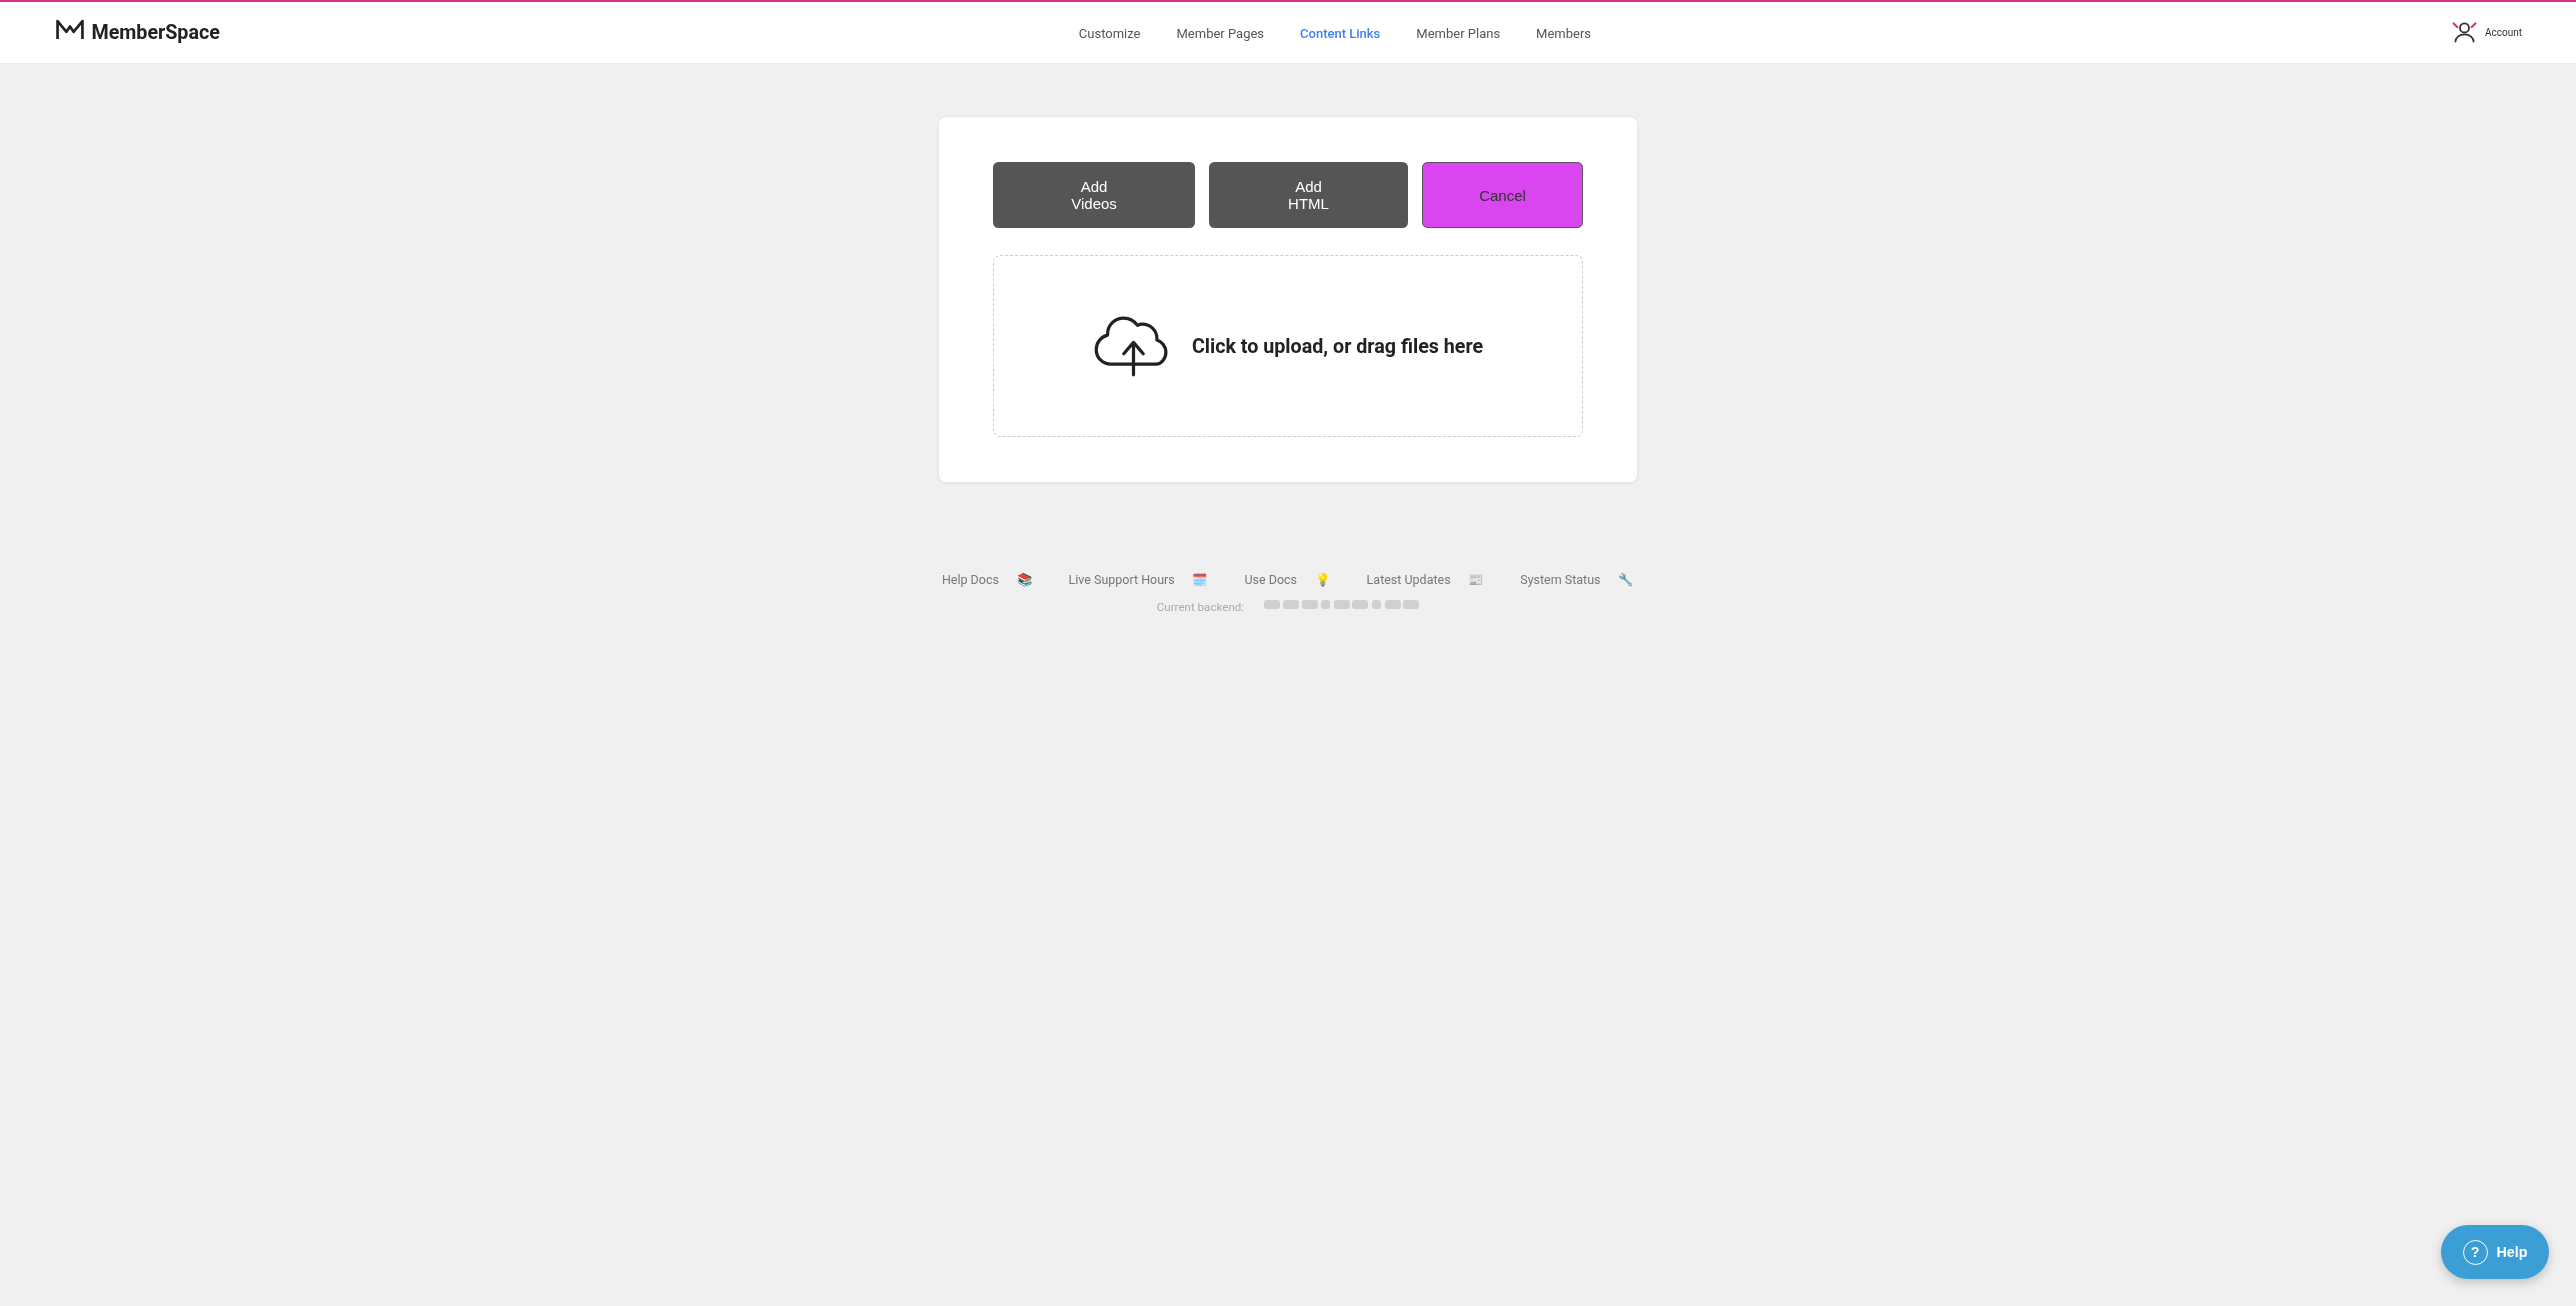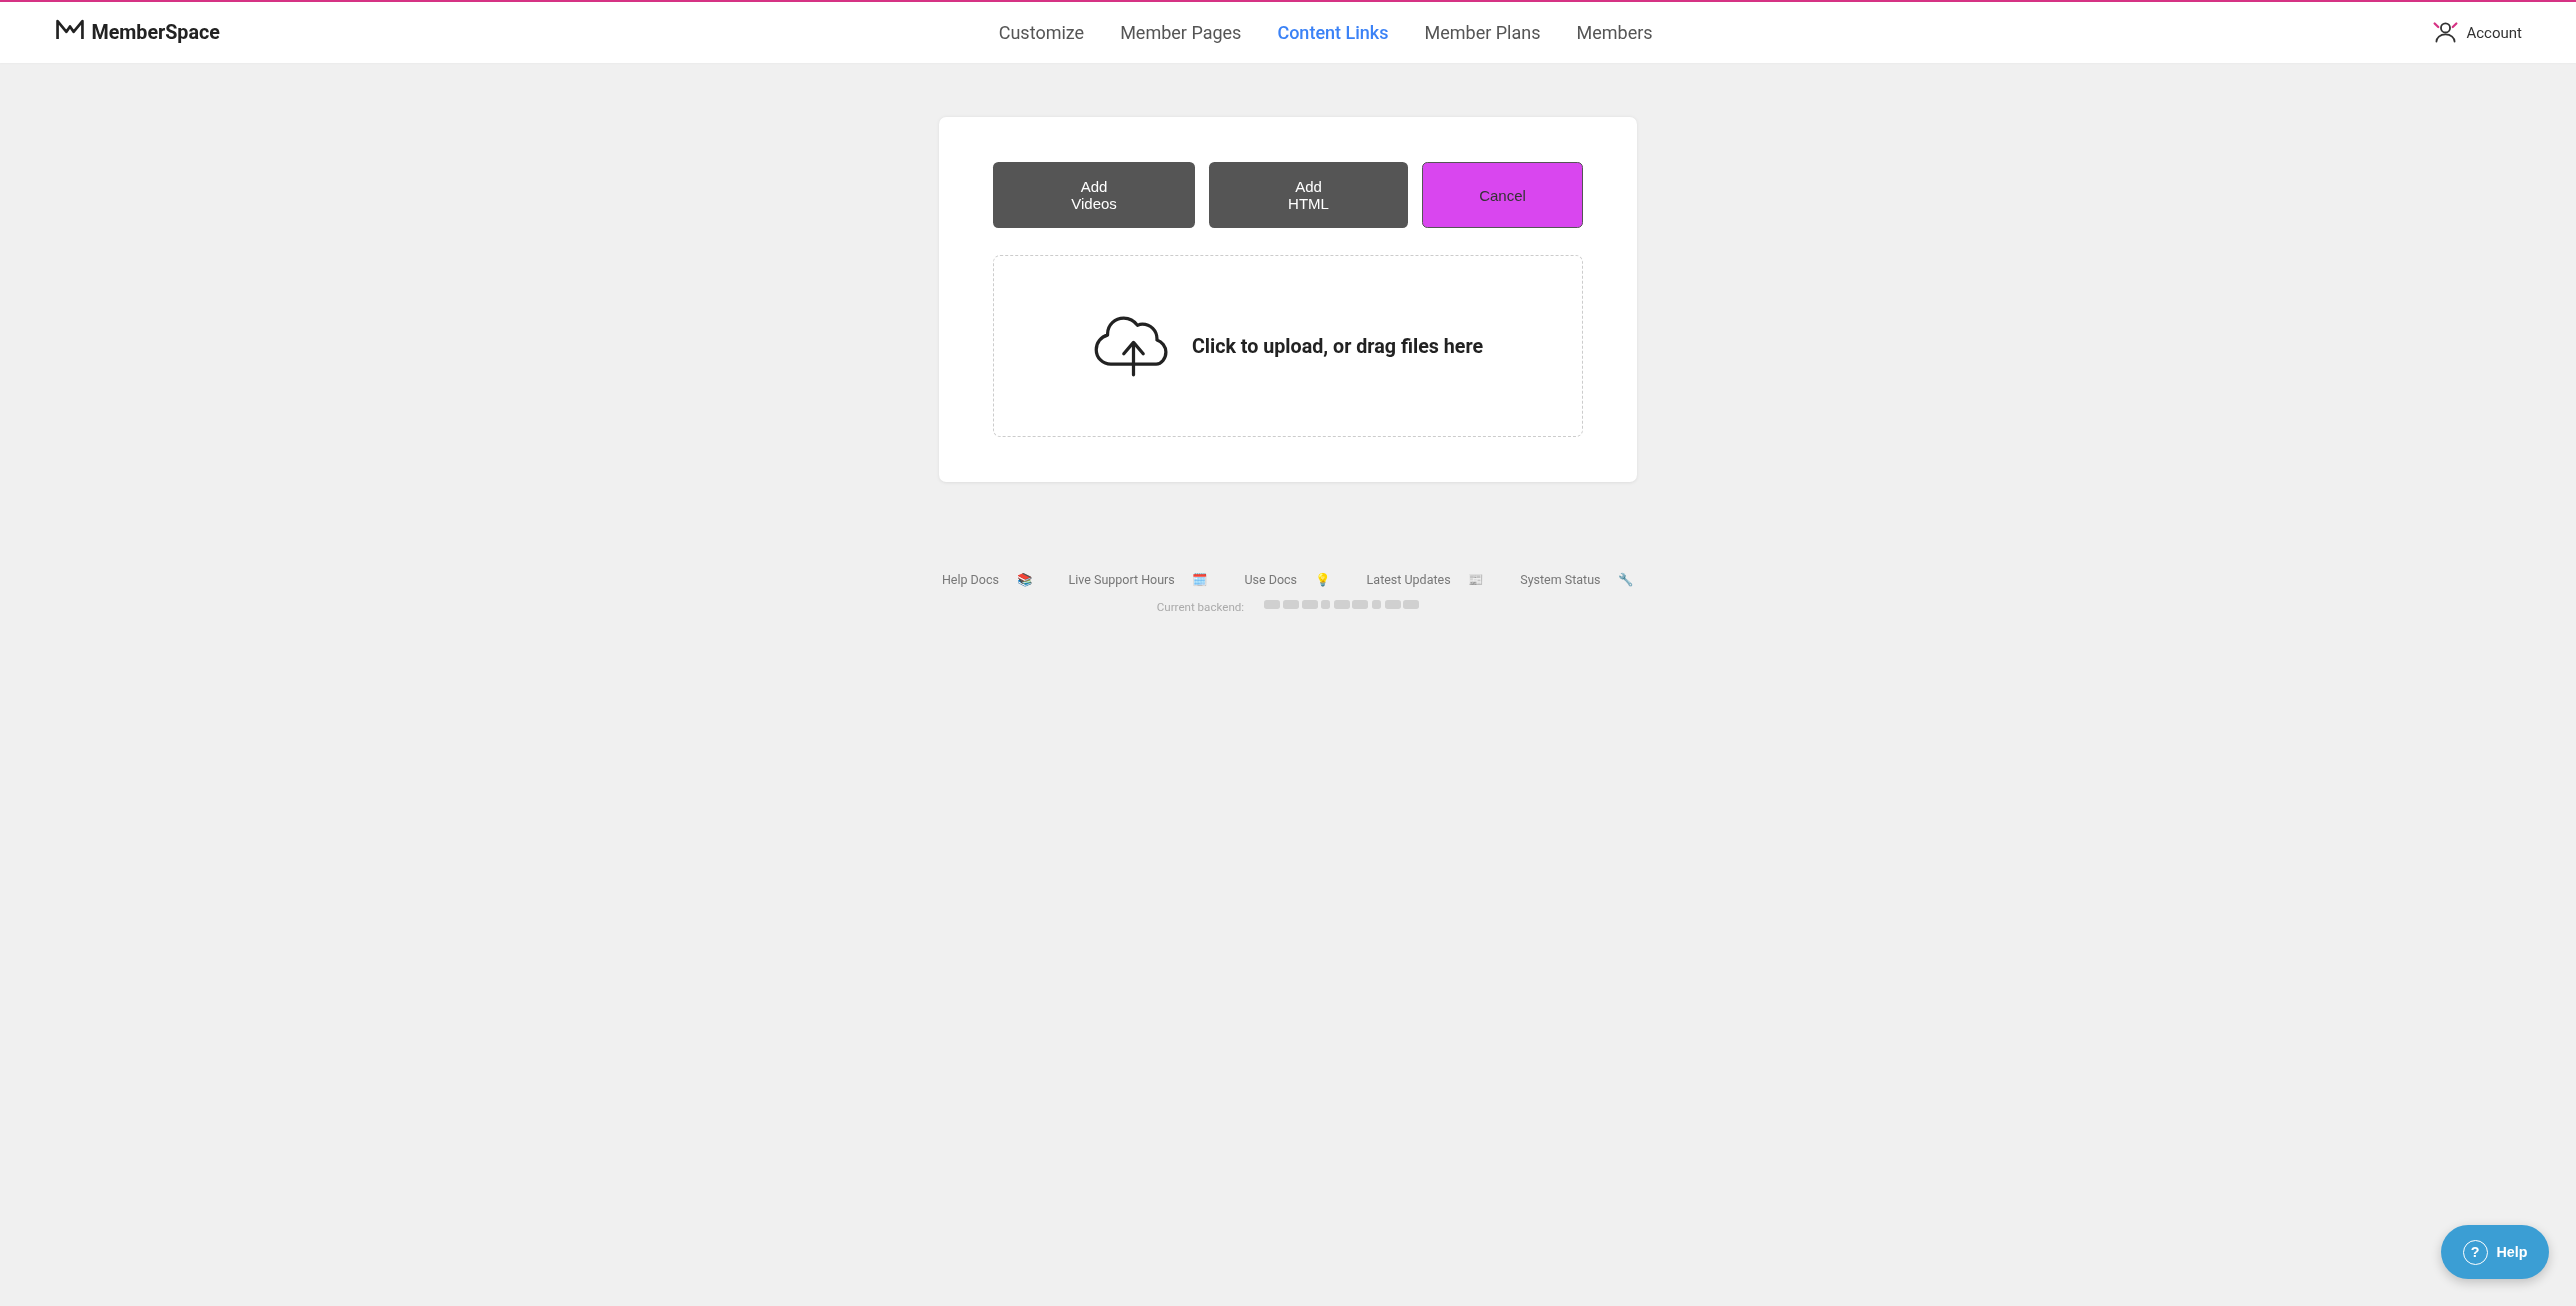--- a/index.html
+++ b/index.html
@@ -40,36 +40,36 @@
     .nav {
       display: flex;
       align-items: center;
       gap: 36px;
       list-style: none;
     }
 
     .nav a {
       text-decoration: none;
       color: #555;
-      font-size: 18px;
+      font-size: 13px;
       font-weight: 400;
     }
 
     .nav a.active {
       color: #3b82f6;
       font-weight: 500;
     }
 
     .account-link {
       display: flex;
       align-items: center;
       gap: 6px;
       text-decoration: none;
       color: #333;
-      font-size: 15px;
+      font-size: 10px;
     }
 
     .account-icon {
       width: 29px;
       height: 29px;
     }
 
     
     .main {
       display: flex;

